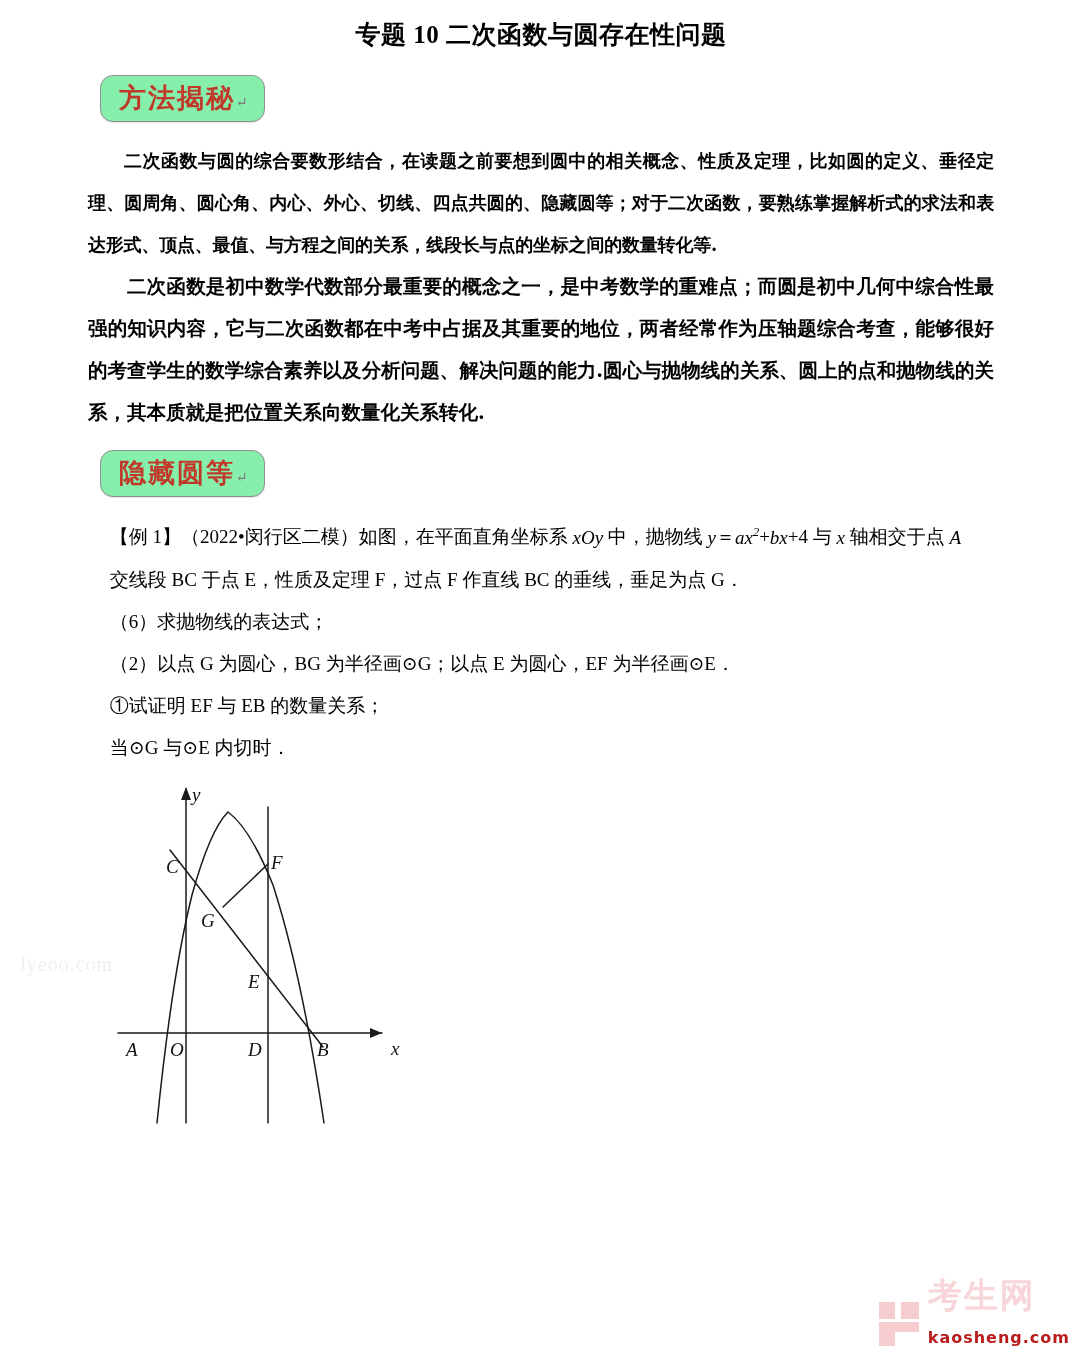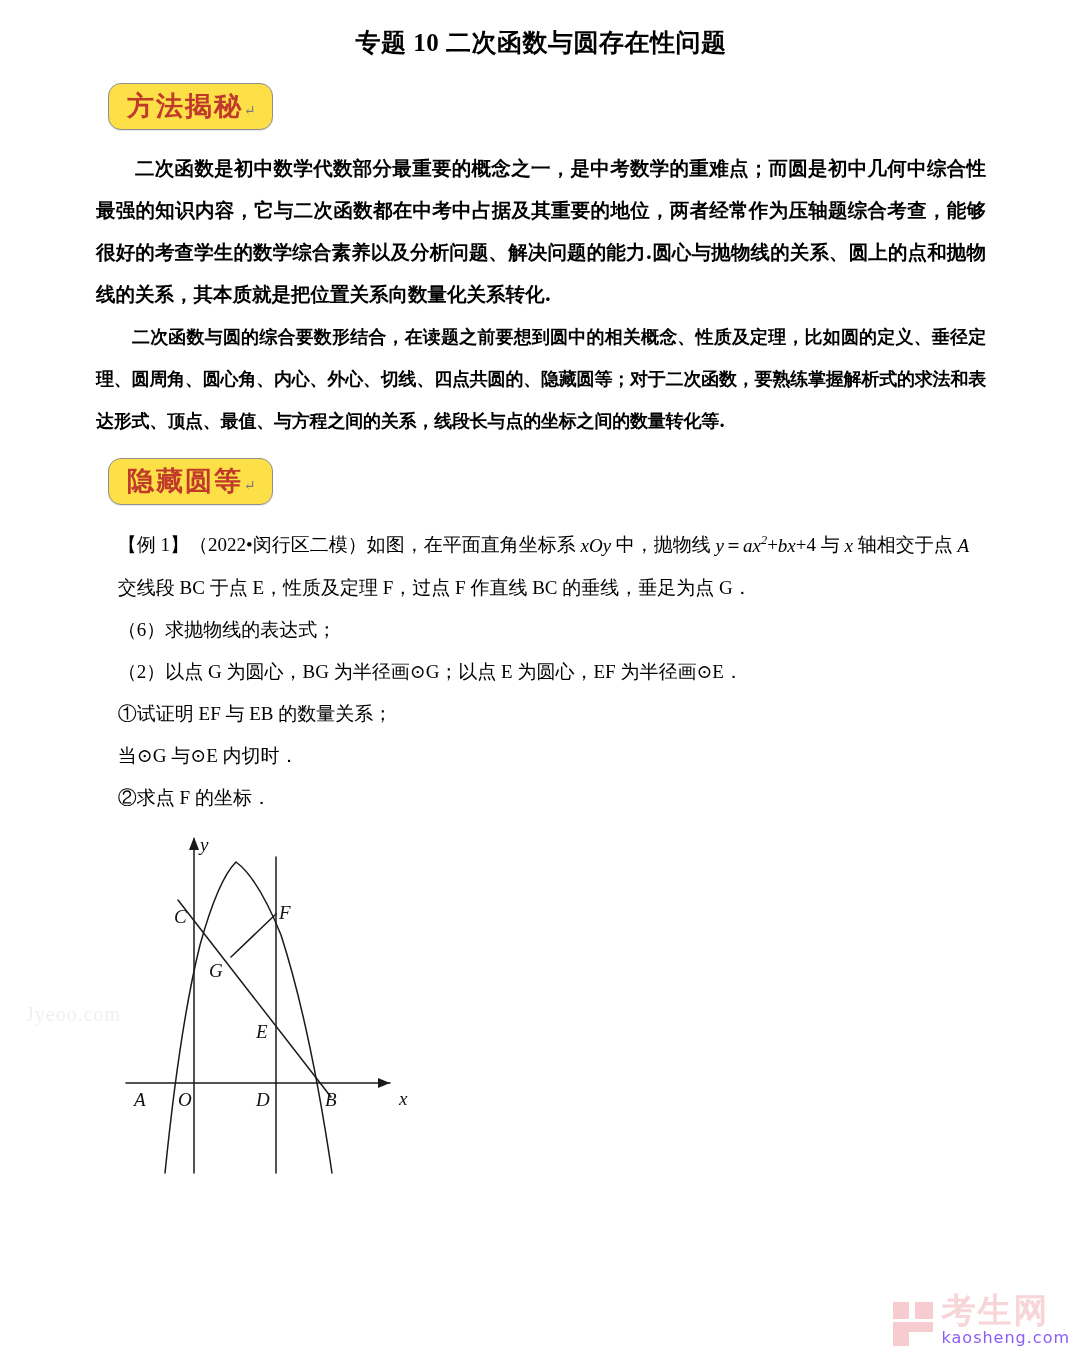--- a/index.html
+++ b/index.html
@@ -13,41 +13,41 @@
     position: relative;
     font-family: "Liberation Serif", "DejaVu Serif", serif;
     color: #000000;
     overflow: hidden;
   }
   .page {
     position: relative;
     width: 1082px;
     height: 1364px;
     box-sizing: border-box;
-    padding: 8px;
+    padding: 0;
   }
 
   
   .doc-title {
     text-align: center;
     font-size: 25px;
     font-weight: bold;
     letter-spacing: 0.5px;
     margin: 0;
     padding-top: 18px;
     font-family: "Liberation Serif", "DejaVu Serif", serif;
   }
 
   
   .badge-wrap {
     padding-left: 100px;
   }
   .badge {
     display: inline-block;
-    background: #fde047;
+    background: #86efac;
     border: 1.6px solid #8f8f8f;
     border-radius: 13px;
     padding: 7px 16px 8px 18px;
     color: #c0392b;
     font-size: 27px;
     font-weight: bold;
     letter-spacing: 2px;
     line-height: 1.12;
     font-family: "DejaVu Serif", "Liberation Serif", serif;
     box-shadow: 0 1px 1px rgba(0,0,0,0.10);
@@ -141,23 +141,24 @@
   .logo-cn {
     font-size: 34px;
     letter-spacing: 2px;
     color: #f7d5d8;
     font-weight: bold;
     font-family: "DejaVu Sans", "Liberation Sans", sans-serif;
   }
   .logo-en {
     font-size: 16px;
     letter-spacing: 1px;
-    color: #8b5cf6;
+    color: #b91c1c;
     font-family: "DejaVu Sans", "Liberation Sans", sans-serif;
-    margin-top: 3px;
+    margin-top: 18px;
+    font-weight: bold;
   }
   .fig-watermark {
     position: absolute;
     left: 18px;
     top: 178px;
     font-size: 20px;
     color: #f2eeee;
     font-family: "Liberation Serif", "DejaVu Serif", serif;
     letter-spacing: 1px;
     user-select: none;
@@ -170,40 +171,39 @@
 
   <h1 class="doc-title">专题 10 二次函数与圆存在性问题</h1>
 
   <div class="badge-wrap" style="margin-top:24px;">
     <span class="badge">
       <span>方法揭秘</span><span class="pilcrow">↵</span>
     </span>
   </div>
 
   <div class="body-block" style="margin-top:18px;">
+    <p class="para tight">二次函数与圆的综合要数形结合，在读题之前要想到圆中的相关概念、性质及定理，比如圆的定义、垂径定理、圆周角、圆心角、内心、外心、切线、四点共圆的、隐藏圆等；对于二次函数，要熟练掌握解析式的求法和表达形式、顶点、最值、与方程之间的关系，线段长与点的坐标之间的数量转化等.</p>
     <p class="para">二次函数是初中数学代数部分最重要的概念之一，是中考数学的重难点；而圆是初中几何中综合性最强的知识内容，它与二次函数都在中考中占据及其重要的地位，两者经常作为压轴题综合考查，能够很好的考查学生的数学综合素养以及分析问题、解决问题的能力.圆心与抛物线的关系、圆上的点和抛物线的关系，其本质就是把位置关系向数量化关系转化.</p>
-    <p class="para tight">二次函数与圆的综合要数形结合，在读题之前要想到圆中的相关概念、性质及定理，比如圆的定义、垂径定理、圆周角、圆心角、内心、外心、切线、四点共圆的、隐藏圆等；对于二次函数，要熟练掌握解析式的求法和表达形式、顶点、最值、与方程之间的关系，线段长与点的坐标之间的数量转化等.</p>
   </div>
 
   <div class="badge-wrap" style="margin-top:16px;">
     <span class="badge">
       <span>隐藏圆等</span><span class="pilcrow">↵</span>
     </span>
   </div>
 
   <div class="example-block" style="margin-top:14px;">
 
     <p class="ex-line indent"><span>【例 1】</span><span>（2022•闵行区二模）</span><span>如图，在平面直角坐标系 </span><span class="mi">xOy</span><span> 中，抛物线 </span><span class="mi">y</span><span>＝</span><span class="mi">a</span><span class="mi">x</span><sup class="exp">2</sup><span>+</span><span class="mi">b</span><span class="mi">x</span><span>+4</span><span> 与 </span><span class="mi">x</span><span> 轴相交于点 </span><span class="mi">A</span></p>
 
     <p class="ex-line indent">交线段 BC 于点 E，性质及定理 F，过点 F 作直线 BC 的垂线，垂足为点 G．</p>
     <p class="ex-line indent">（6）求抛物线的表达式；</p>
     <p class="ex-line indent">（2）以点 G 为圆心，BG 为半径画⊙G；以点 E 为圆心，EF 为半径画⊙E．</p>
     <p class="ex-line indent">①试证明 EF 与 EB 的数量关系；</p>
     <p class="ex-line indent">当⊙G 与⊙E 内切时．</p>
-    <p class="ex-line indent">②求点 F 的坐标．</p>
   </div>
 
   <div class="figure-wrap">
     <span class="fig-watermark">Jyeoo.com</span>
     <svg width="300" height="350" viewBox="0 0 300 350">
       <g stroke="#1a1a1a" stroke-width="1.5" fill="none" stroke-linecap="round">
 
         <line x1="8" y1="258" x2="272" y2="258"></line>
 
         <line x1="76" y1="348" x2="76" y2="14"></line>

